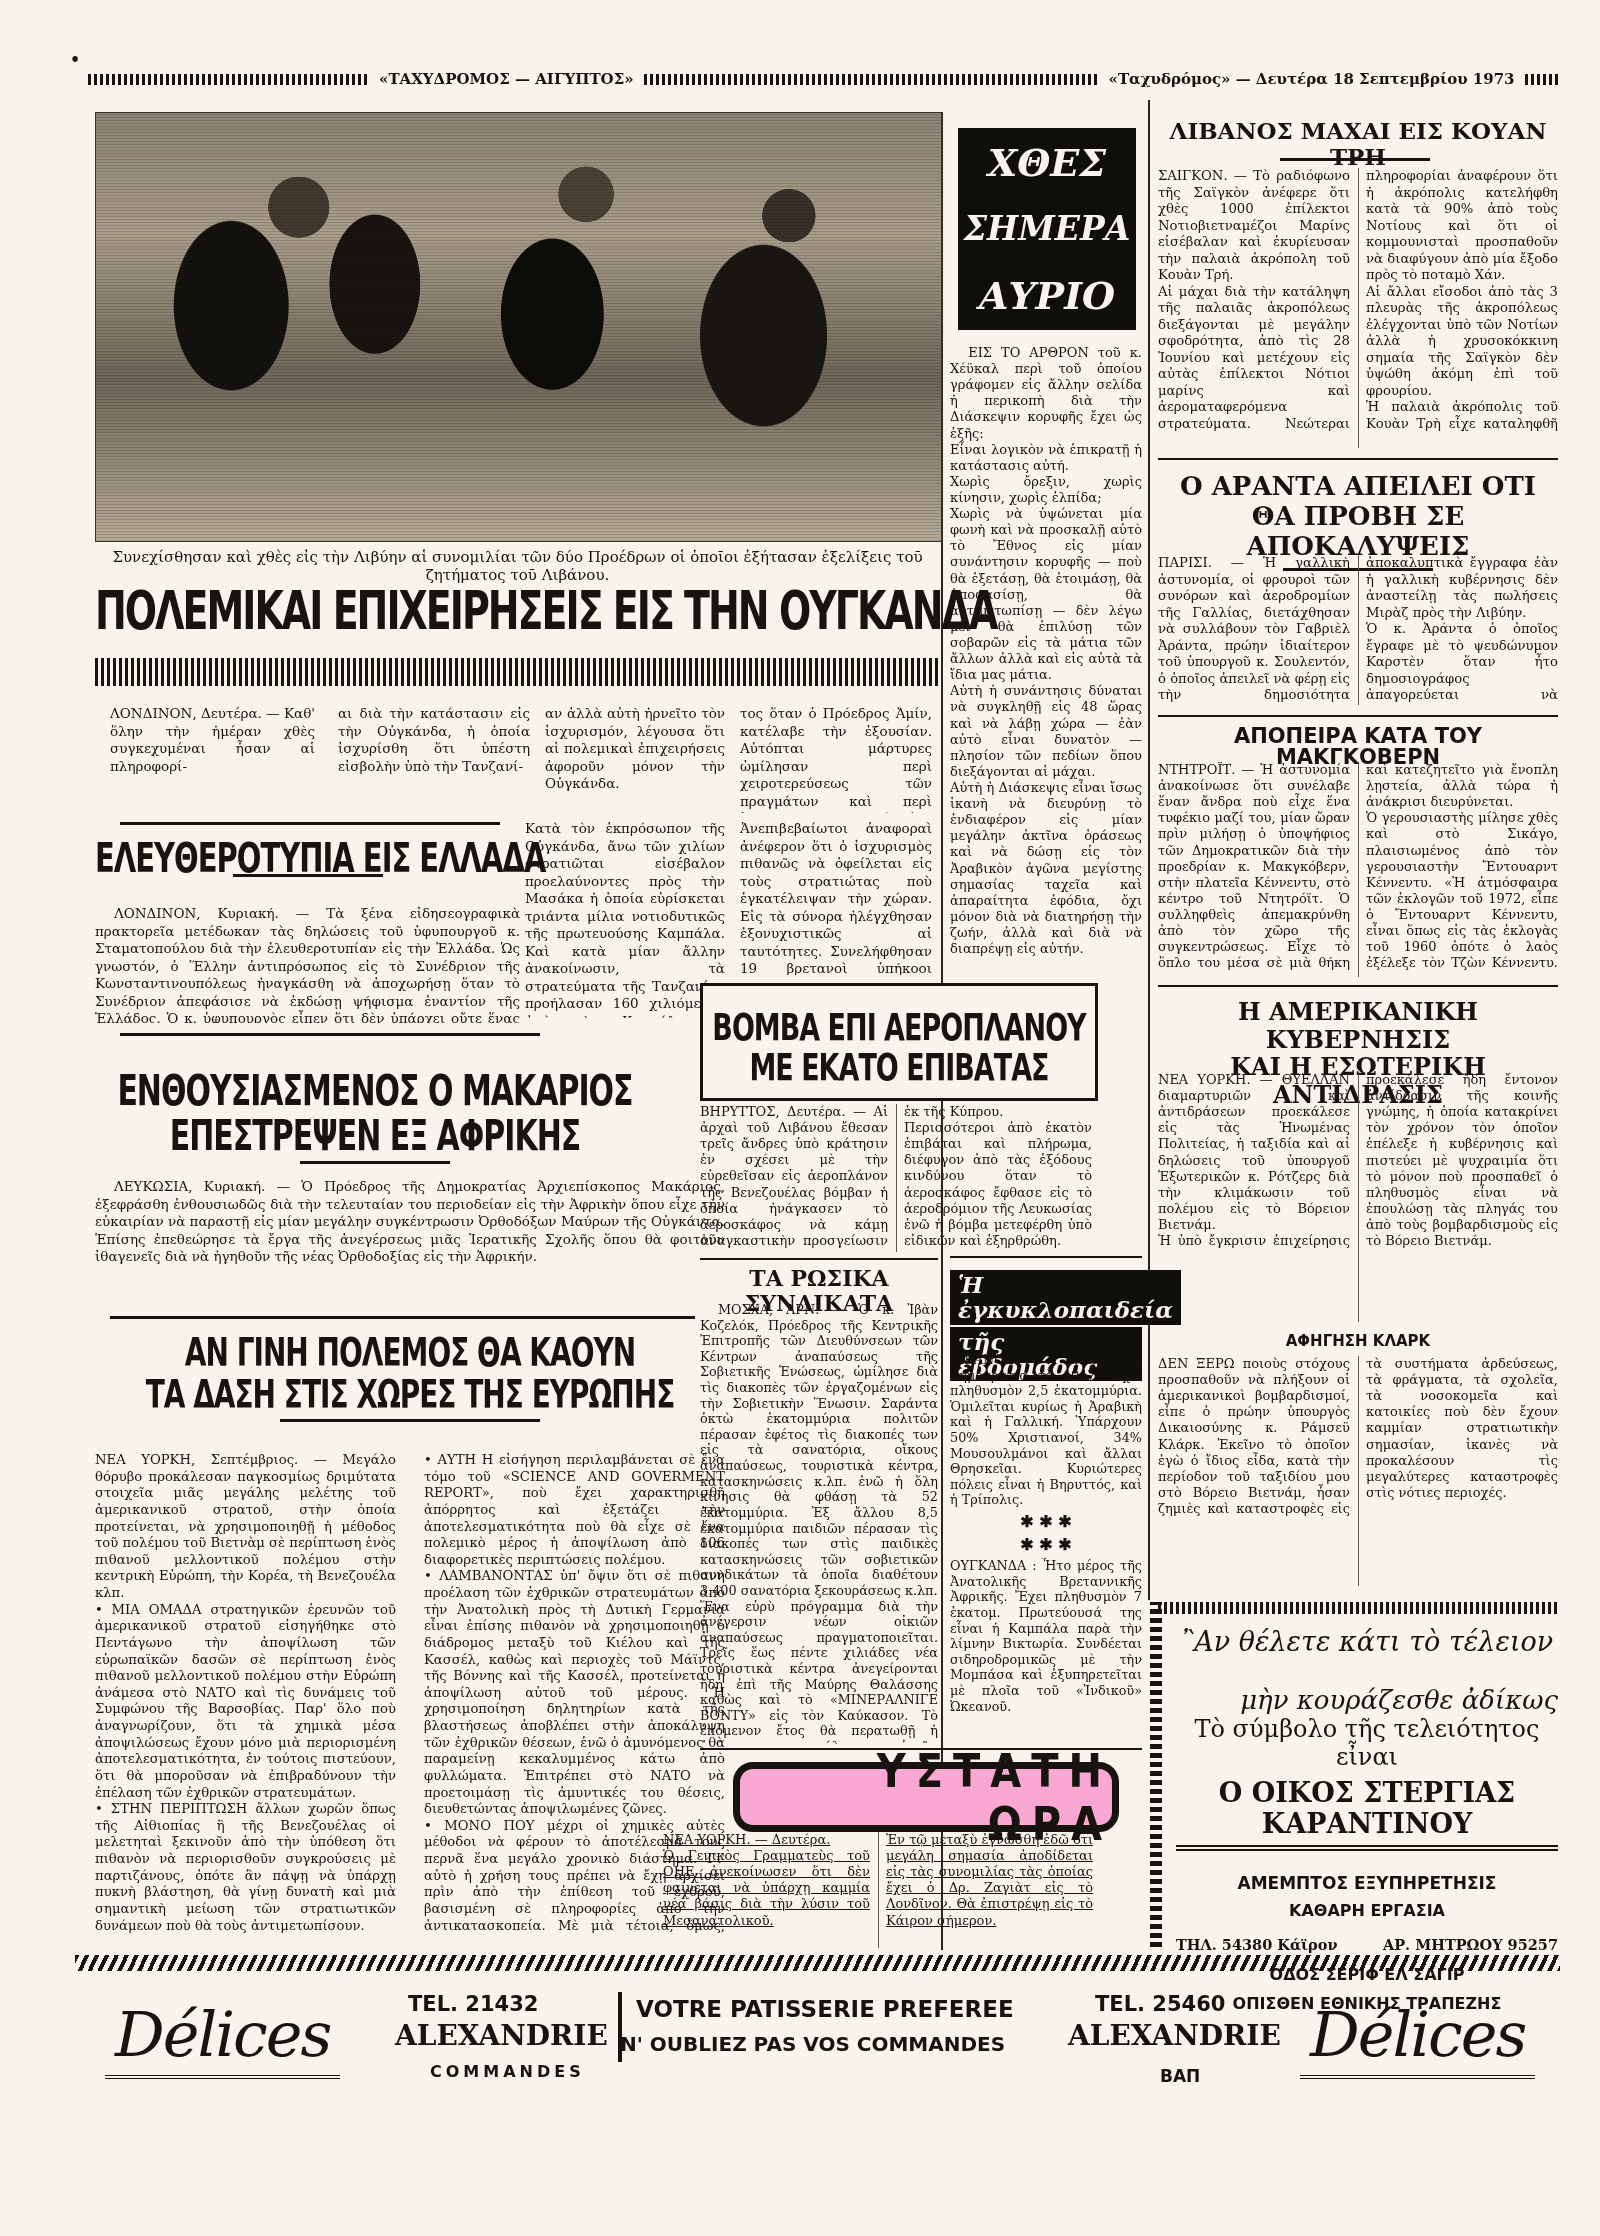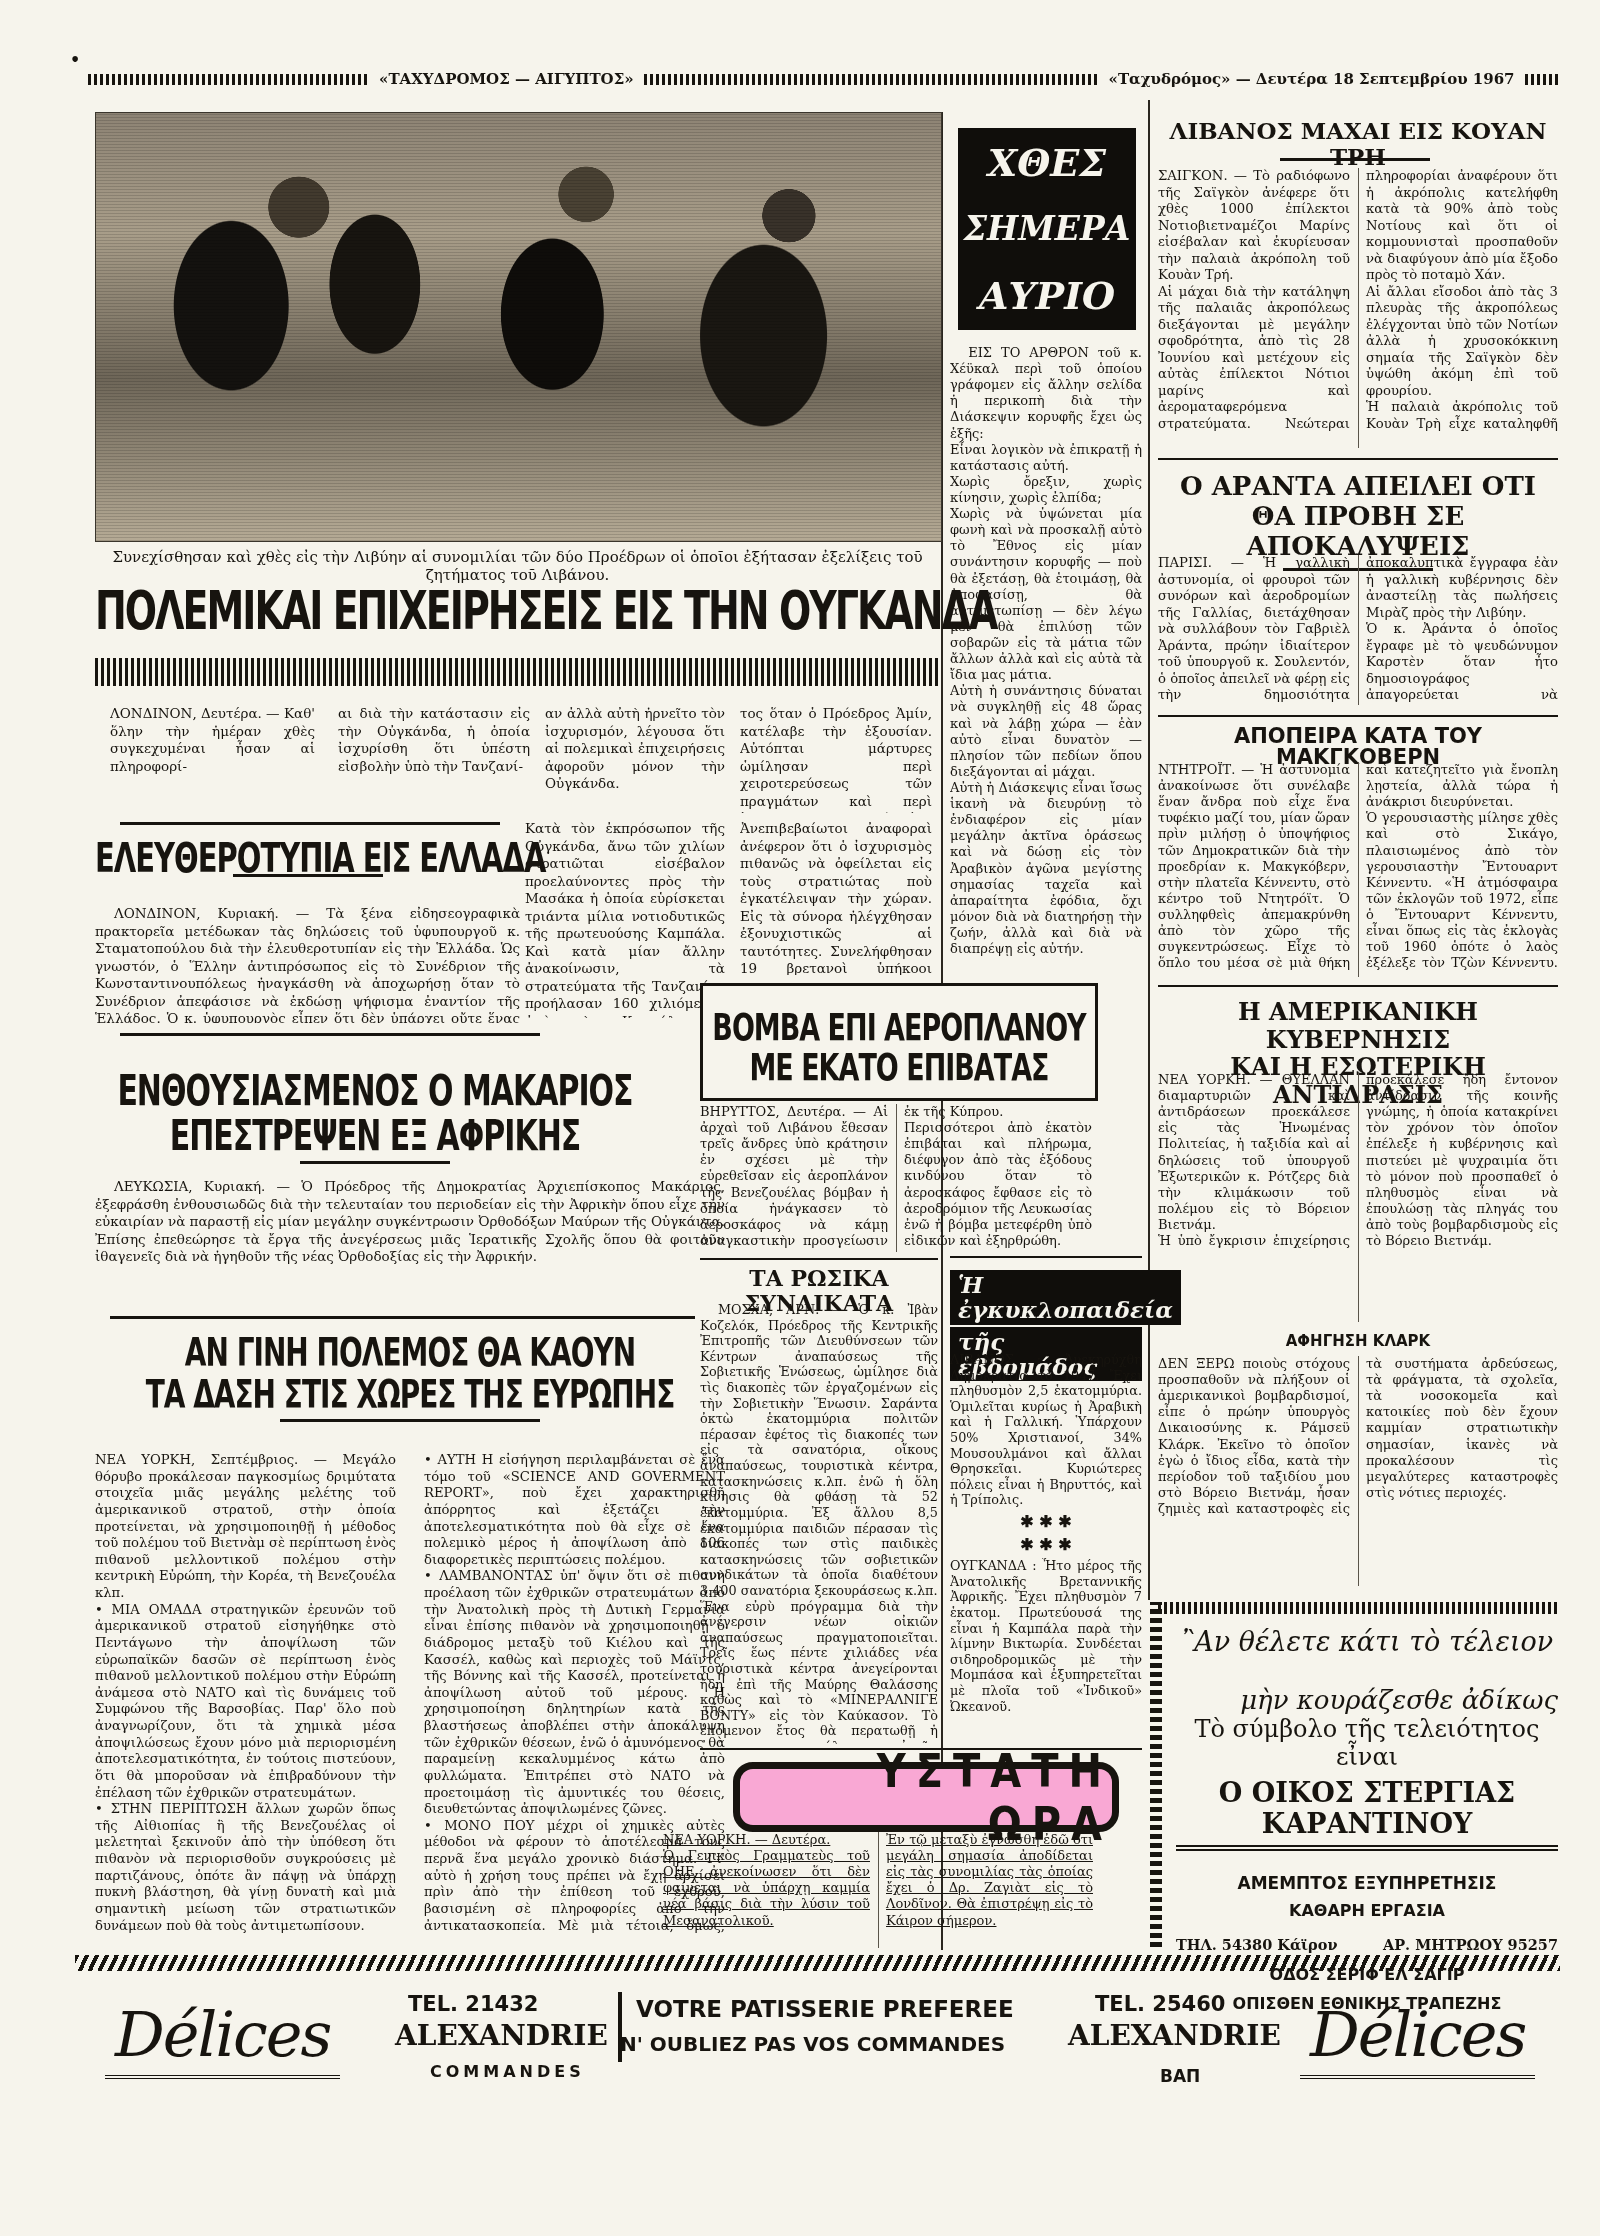--- a/index.html
+++ b/index.html
@@ -58,21 +58,21 @@
 <body>
 
 <div class="page">
 
   <div class="abs" style="left:70px;top:50px;font-weight:bold;">•</div>
 
   <div class="abs masthead" style="left:88px;top:70px;width:1470px;height:18px;">
     <div class="mh-hatch hatch" style="flex:2.1;"></div>
     <span>«ΤΑΧΥΔΡΟΜΟΣ — ΑΙΓΥΠΤΟΣ»</span>
     <div class="mh-hatch hatch" style="flex:3.4;"></div>
-    <span>«Ταχυδρόμος» — Δευτέρα 18 Σεπτεμβρίου 1967</span>
+    <span>«Ταχυδρόμος» — Δευτέρα 18 Σεπτεμβρίου 1973</span>
     <div class="mh-hatch hatch" style="flex:0.25;"></div>
   </div>
 
   <div class="abs vrule" style="left:941px;top:112px;height:1838px;"></div>
   <div class="abs vrule" style="left:1148px;top:100px;height:1500px;"></div>
 
   <div class="abs photo" style="left:95px;top:112px;width:845px;height:428px;"></div>
   <div class="abs caption" style="left:95px;top:548px;width:845px;">Συνεχίσθησαν καὶ χθὲς εἰς τὴν Λιβύην αἱ συνομιλίαι τῶν δύο Προέδρων οἱ ὁποῖοι ἐξήτασαν ἐξελίξεις τοῦ ζητήματος τοῦ Λιβάνου.</div>
 
   <div class="abs blackbox xthes" style="left:958px;top:128px;width:178px;height:202px;">

